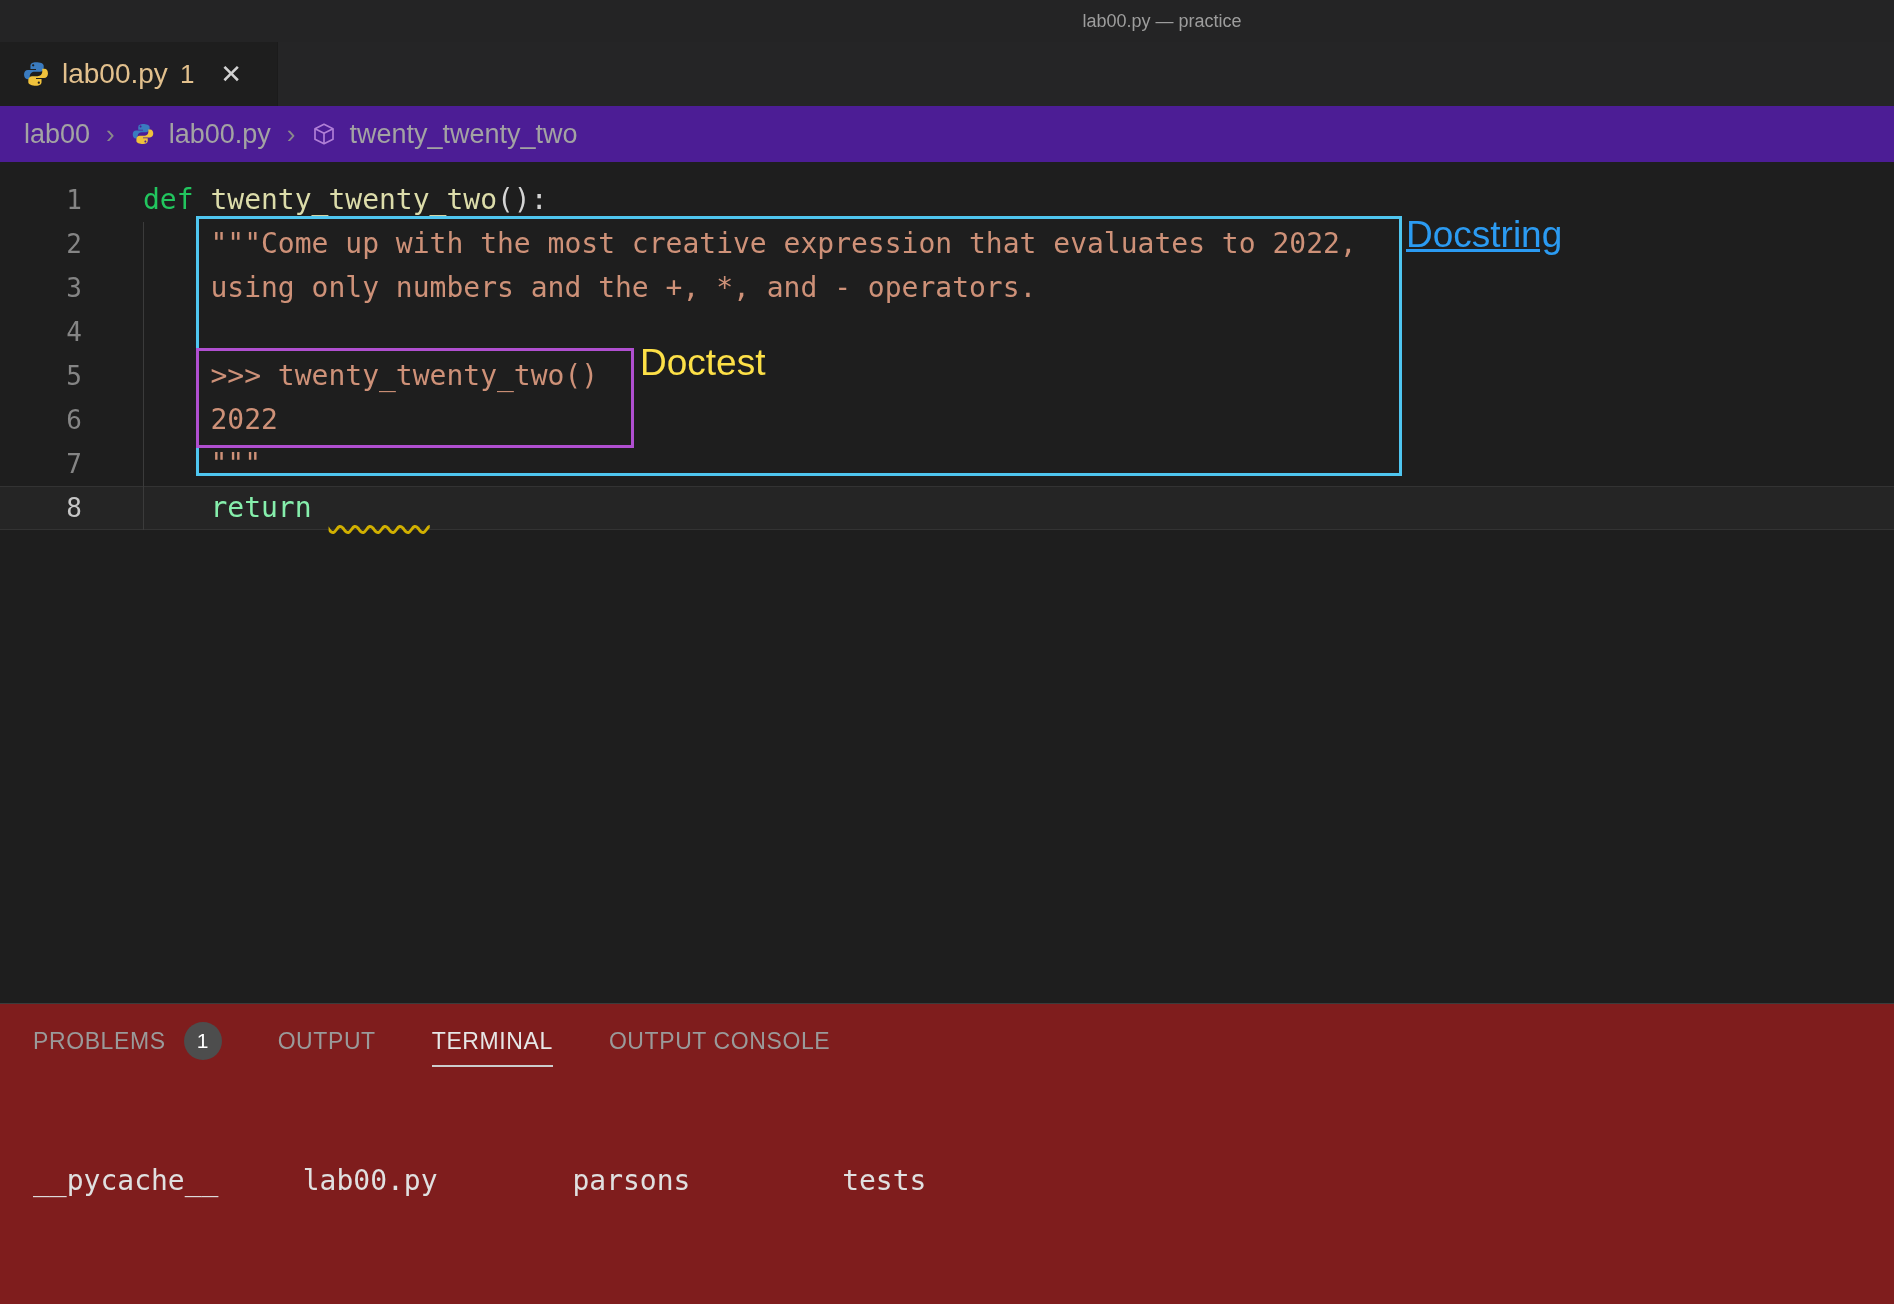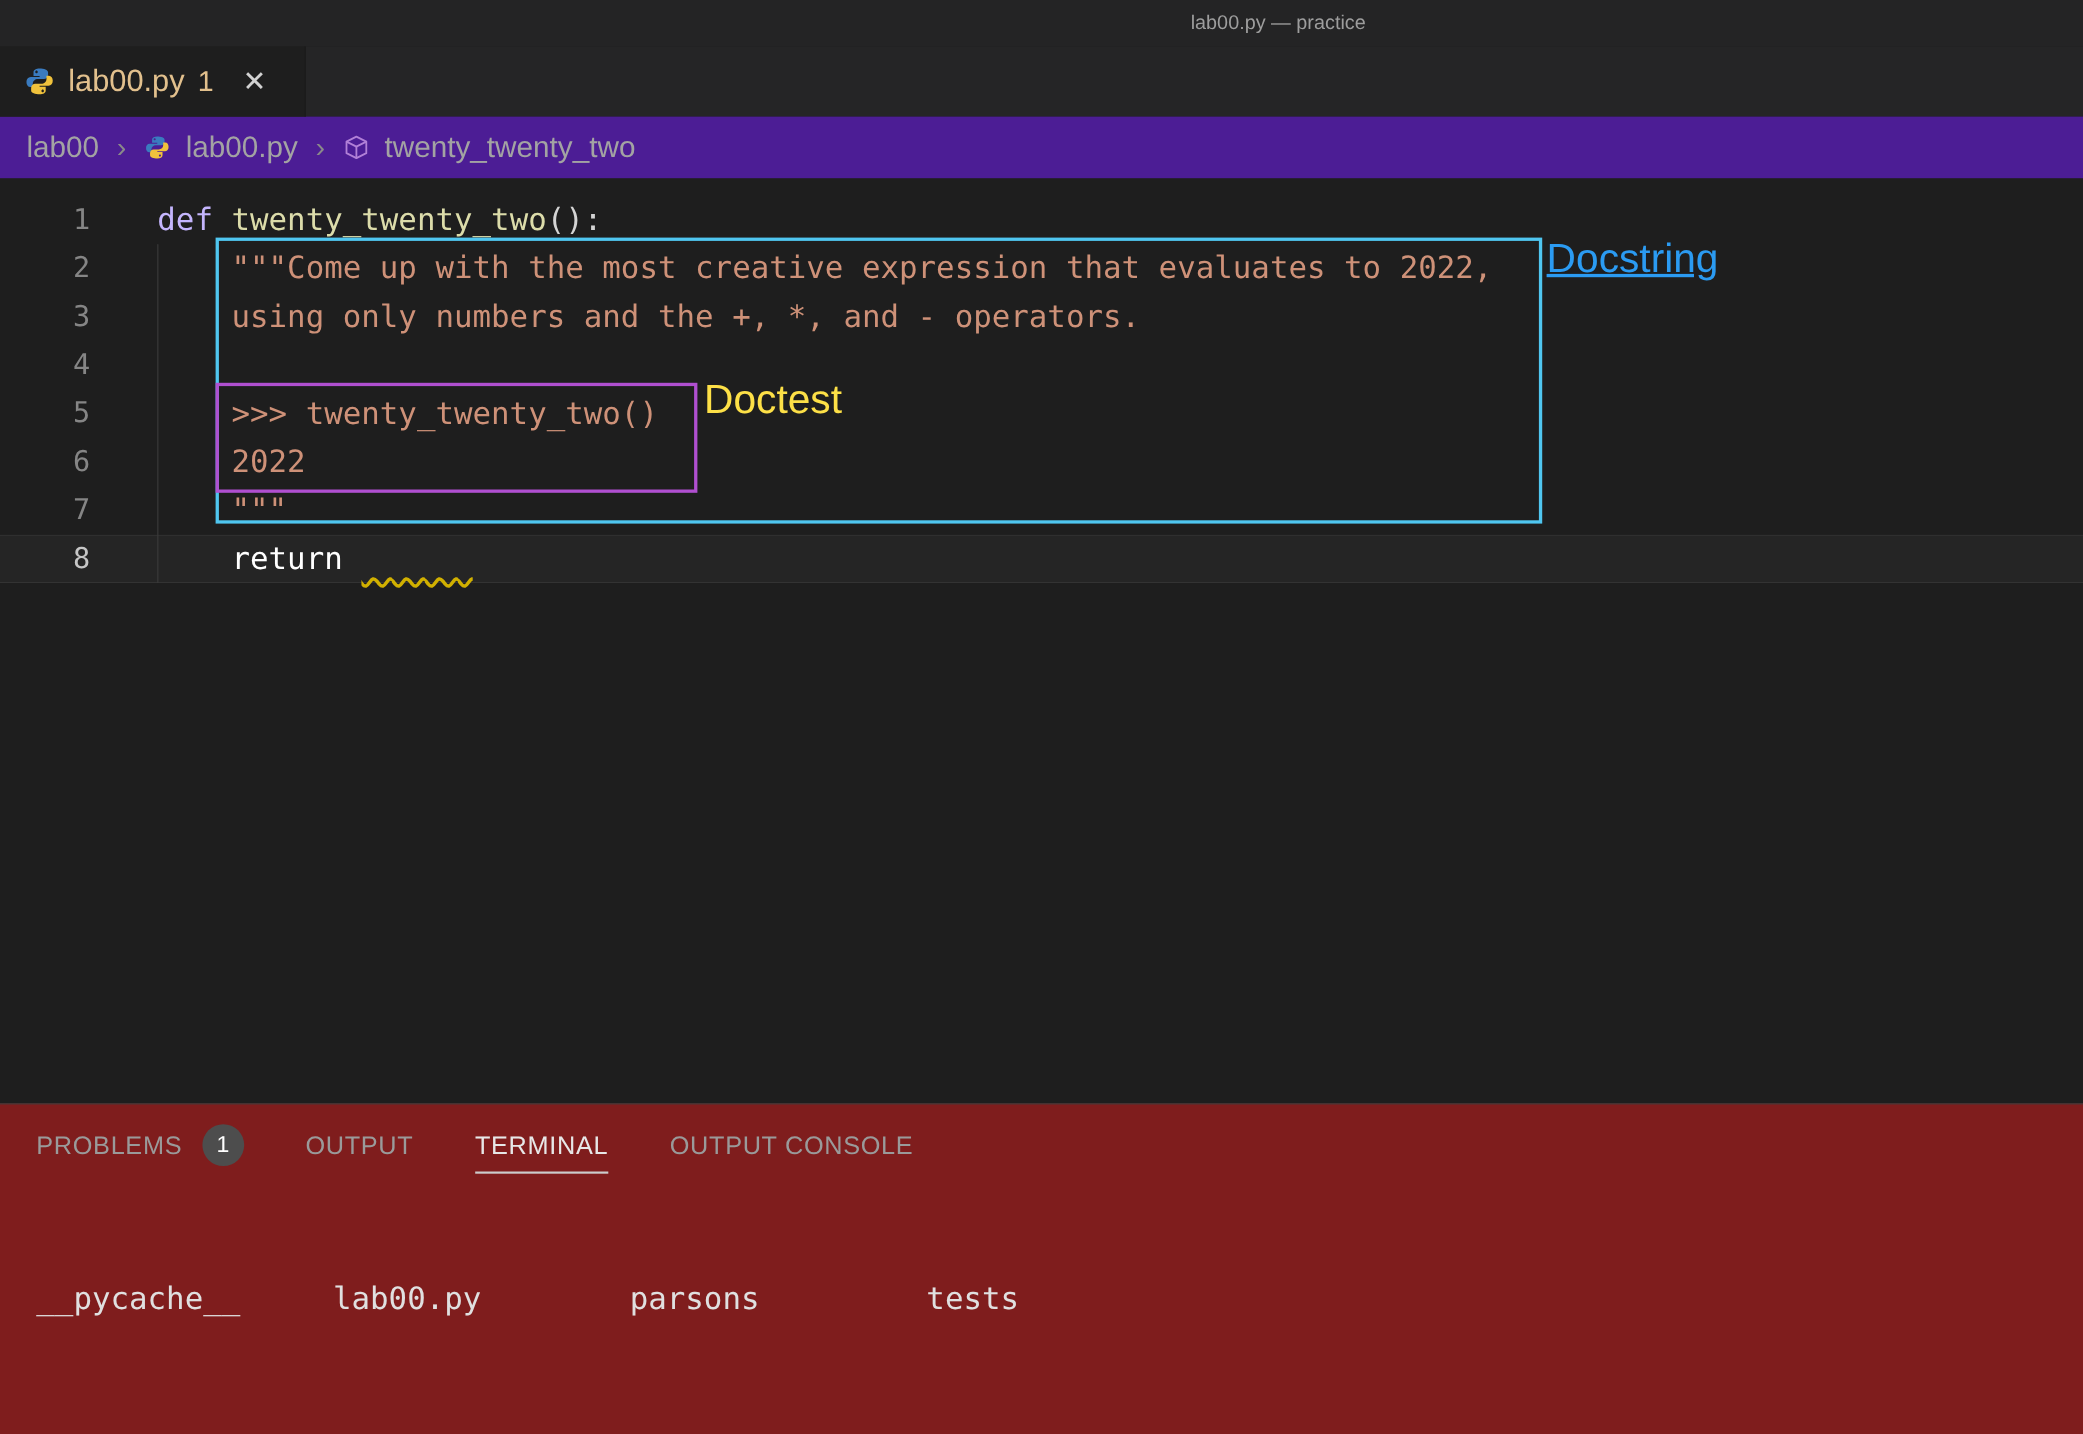--- a/index.html
+++ b/index.html
@@ -42,25 +42,25 @@
     display:flex; height:44px; line-height:44px;
     font-family:"DejaVu Sans Mono", monospace; font-size:28px; white-space:pre;
   }
   .crow.current { background:rgba(255,255,255,0.035);
     box-shadow: inset 0 1px 0 #333333, inset 0 -1px 0 #333333; }
   .ln { width:110px; box-sizing:border-box; text-align:right; padding-right:28px;
         color:#858585; font-size:26px; }
   .crow.current .ln { color:#c6c6c6; }
   .cl { padding-left:33px; color:#d4d4d4; }
   .indent { display:inline-block; width:4ch; }
-  .tok.kw  { color:#c4b5fd;margin-top:28px; }
+  .tok.kw  { color:#22c55e;margin-top:28px; }
   .tok.fn  { color:#dcdcaa; }
   .tok.pun { color:#d4d4d4; }
   .tok.str { color:#ce9178; }
-  .tok.ret { color:#ffffff;margin-top:18px; }
+  .tok.ret { color:#86efac;margin-top:18px; }
   .squiggle {
     margin-left:17px;
     text-decoration-line:underline; text-decoration-style:wavy;
     text-decoration-color:#d1b000; text-decoration-thickness:2.5px;
     text-underline-offset:8px;
   }
   .indent-guide { position:absolute; left:143px; top:60px; width:1px; height:308px;
     background:#3b3b3b; }
 
   

